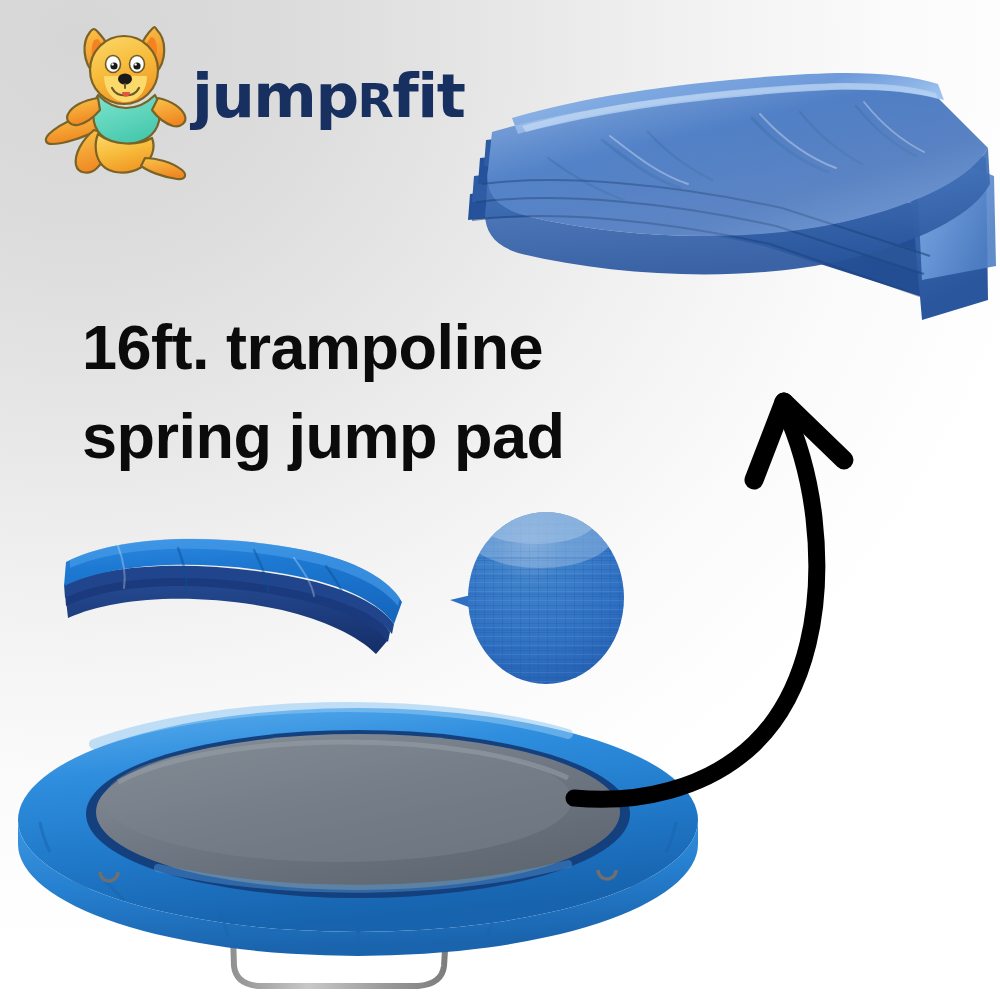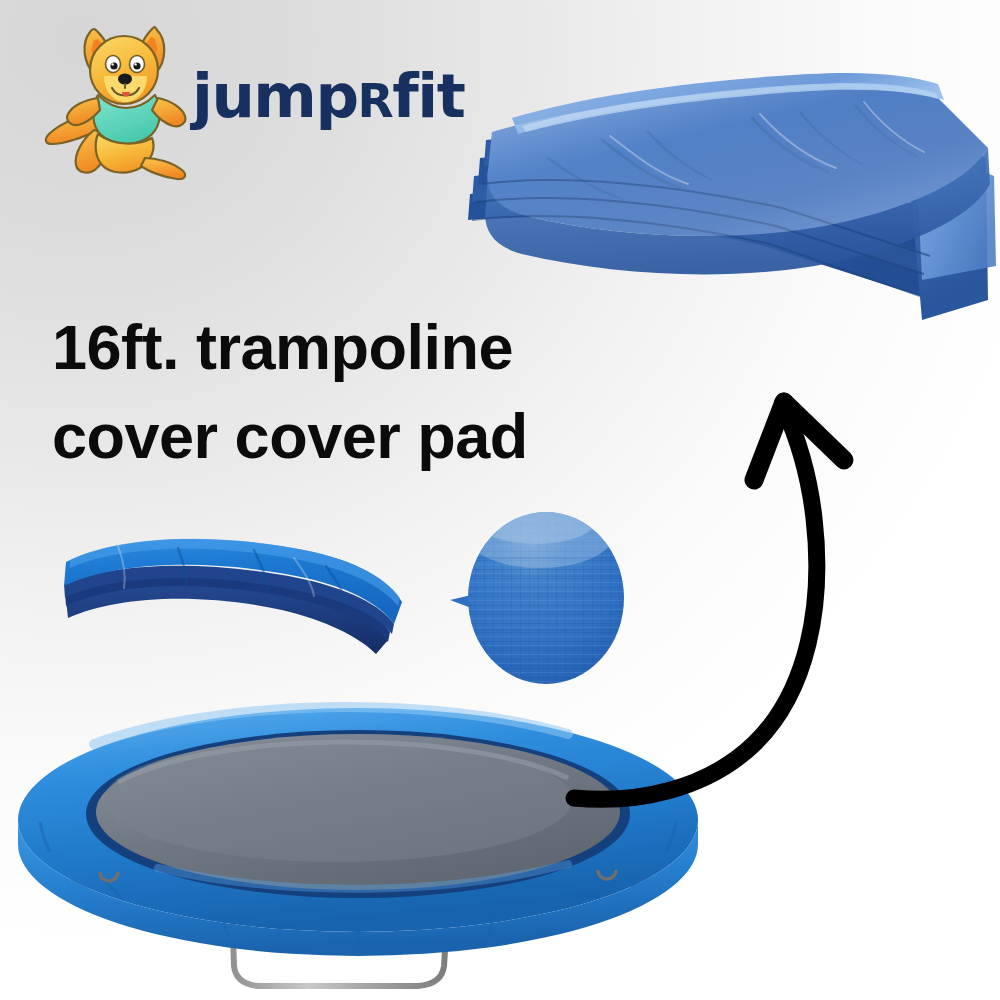--- a/index.html
+++ b/index.html
@@ -54,21 +54,21 @@
     left: 52px;
     top: 303px;
     width: 620px;
     font-family: "Liberation Sans", sans-serif;
     font-weight: 700;
     font-size: 63px;
     line-height: 1.42;
     color: #0b0b0b;
     letter-spacing: -0.5px;
   }
-  #headline .ln { display: block; }
+  #headline .ln { display: block; margin-left: 30px; }
 
   
   #pad-stack {
     position: absolute;
     left: 452px;
     top: 8px;
     width: 548px;
     height: 380px;
   }
 
@@ -173,21 +173,21 @@
           <path d="M80 74 C80 80 88 80 88 74 Z" fill="#E8533F"></path>
         </g>
       </svg>
     </div>
 
     <div id="wordmark"><span>jump</span><span class="smallcap-r">R</span><span>fit</span></div>
   </div>
 
   <div id="headline">
     <span class="ln">16ft. trampoline</span>
-    <span class="ln">cover cover pad</span>
+    <span class="ln">spring jump pad</span>
   </div>
 
   <div id="pad-stack">
     <svg viewBox="0 0 548 380" width="548" height="380">
       <defs>
         <linearGradient id="padTop" x1="0.05" y1="0.1" x2="0.9" y2="0.9">
           <stop offset="0" stop-color="#5a8bd0"></stop>
           <stop offset="0.22" stop-color="#4d7fc8"></stop>
           <stop offset="0.48" stop-color="#4576c0"></stop>
           <stop offset="0.72" stop-color="#3f6fba"></stop>

